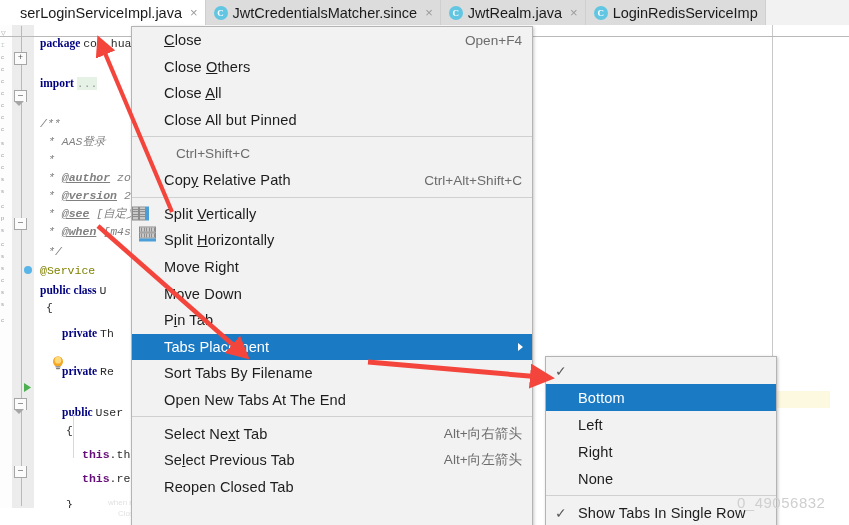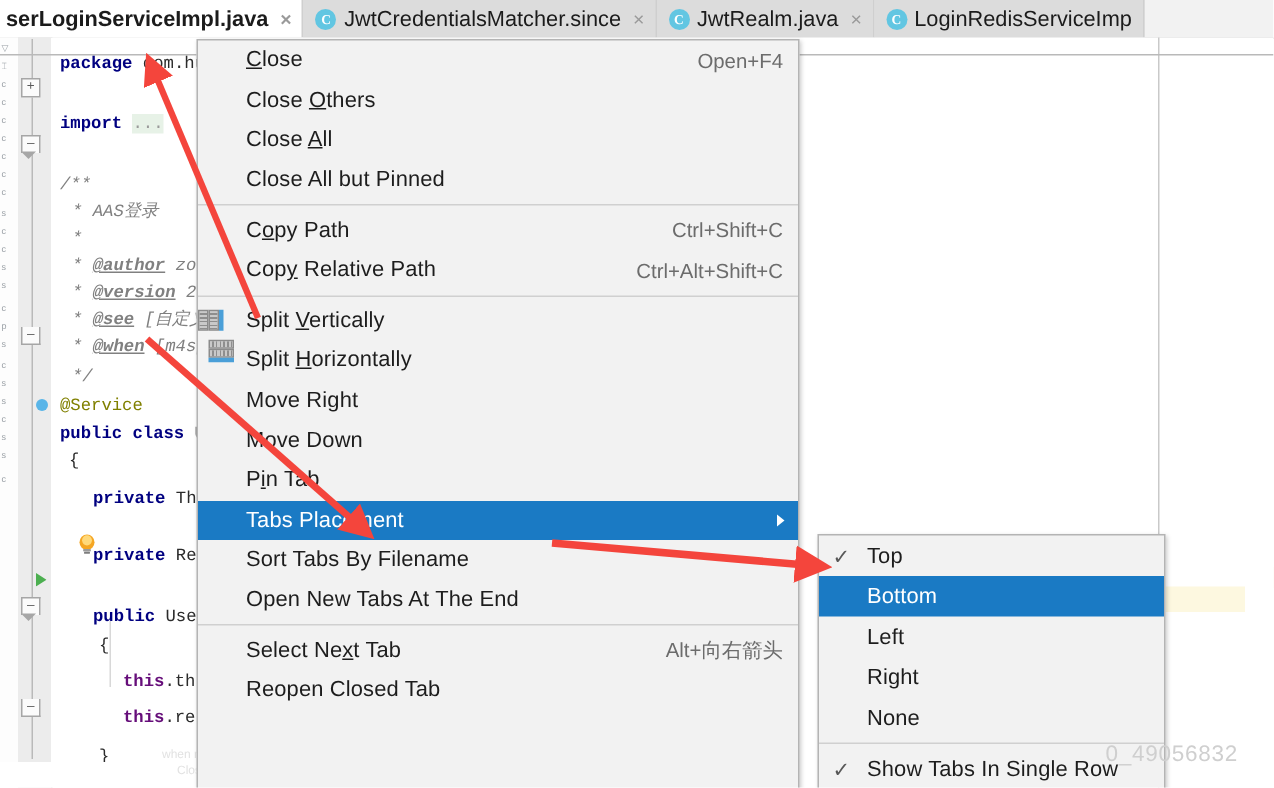--- a/index.html
+++ b/index.html
@@ -18,36 +18,36 @@
   .tabbar{position:absolute;left:0;top:0;width:849px;height:25px;background:#f2f2f2;
           border-bottom:1px solid #c0c0c0;display:flex;align-items:stretch;}
   .tab{display:flex;align-items:center;gap:5px;padding:0 7px 0 8px;font-size:14.5px;
        color:#1b1b1b;border-right:1px solid #cfcfcf;white-space:nowrap;}
   .tab.active{background:#ffffff;}
   .tab.inactive{background:#dcdcdc;}
   .tab .tabicon{width:14px;height:14px;border-radius:50%;background:#62c6e2;
                 display:inline-flex;align-items:center;justify-content:center;
                 color:#ffffff;font-size:9px;font-weight:bold;font-family:"Liberation Serif",serif;}
   .tab .tabclose{color:#9a9a9a;font-size:13px;margin-left:3px;}
-  .tab.first{padding-left:4px;font-weight:bold;}
+  .tab.first{padding-left:20px;}
 
   
   .leftstrip{position:absolute;left:0;top:25px;width:12px;height:500px;background:#fdfdfd;}
   .leftstrip .mk{position:absolute;left:1px;width:9px;height:7px;font-size:6px;line-height:7px;
                  color:#9aa0a6;font-family:"Liberation Sans",sans-serif;}
 
   
   .gutter{position:absolute;left:12px;top:25px;width:22px;height:500px;background:#ececec;
           border-right:1px solid #c9c9c9;}
 
   
   .editor{position:absolute;left:34px;top:25px;width:815px;height:500px;background:#ffffff;
           font-family:"Liberation Mono","DejaVu Sans Mono",monospace;font-size:11.5px;}
   .code{position:absolute;white-space:pre;line-height:12px;}
-  .kw{color:#000080;font-weight:bold;}
+  .kw{color:#000080;font-weight:bold;font-family:Liberation Serif, serif;}
   .plain{color:#2b2b2b;}
   .cmt{color:#808080;font-style:italic;}
   .cmtb{color:#808080;font-style:italic;font-weight:bold;text-decoration:underline;}
   .ann{color:#808000;}
   .fld{color:#660e7a;font-weight:bold;}
   .imp{color:#9a9a9a;}
   .impbg{background:#e7f2e7;}
   .hl-line{position:absolute;left:34px;width:815px;height:14px;background:#fdf6e3;}
 
   
@@ -233,21 +233,20 @@
         <span class="lbl">Close <span class="u">O</span>thers</span>
       </div>
       <div class="mi">
         <span class="lbl">Close <span class="u">A</span>ll</span>
       </div>
       <div class="mi">
         <span class="lbl">Close All but Pinned</span>
       </div>
       <div class="sep"></div>
       <div class="mi">
-        <span class="lbl">C<span class="u">o</span>py Path</span>
         <span class="acc">Ctrl+Shift+C</span>
       </div>
       <div class="mi">
         <span class="lbl">Cop<span class="u">y</span> Relative Path</span>
         <span class="acc">Ctrl+Alt+Shift+C</span>
       </div>
       <div class="sep"></div>
       <div class="mi">
         <span class="ico"><span class="splitv"><i class="a"></i><u class="bar"></u><i class="b"></i></span></span>
         <span class="lbl">Split <span class="u">V</span>ertically</span>
@@ -274,28 +273,31 @@
       </div>
       <div class="mi">
         <span class="lbl">Open New Tabs At The End</span>
       </div>
       <div class="sep"></div>
       <div class="mi">
         <span class="lbl">Select Ne<span class="u">x</span>t Tab</span>
         <span class="acc">Alt+向右箭头</span>
       </div>
       <div class="mi">
+        <span class="lbl">Se<span class="u">l</span>ect Previous Tab</span>
+        <span class="acc">Alt+向左箭头</span>
+      </div>
+      <div class="mi">
         <span class="lbl">Reopen Closed Tab</span>
       </div>
     </div>
 
   <div class="menu" id="submenu">
       <div class="mi">
         <span class="chk">✓</span>
-        <span class="lbl">Top</span>
       </div>
       <div class="mi sel">
         <span class="lbl">Bottom</span>
       </div>
       <div class="mi">
         <span class="lbl">Left</span>
       </div>
       <div class="mi">
         <span class="lbl">Right</span>
       </div>

